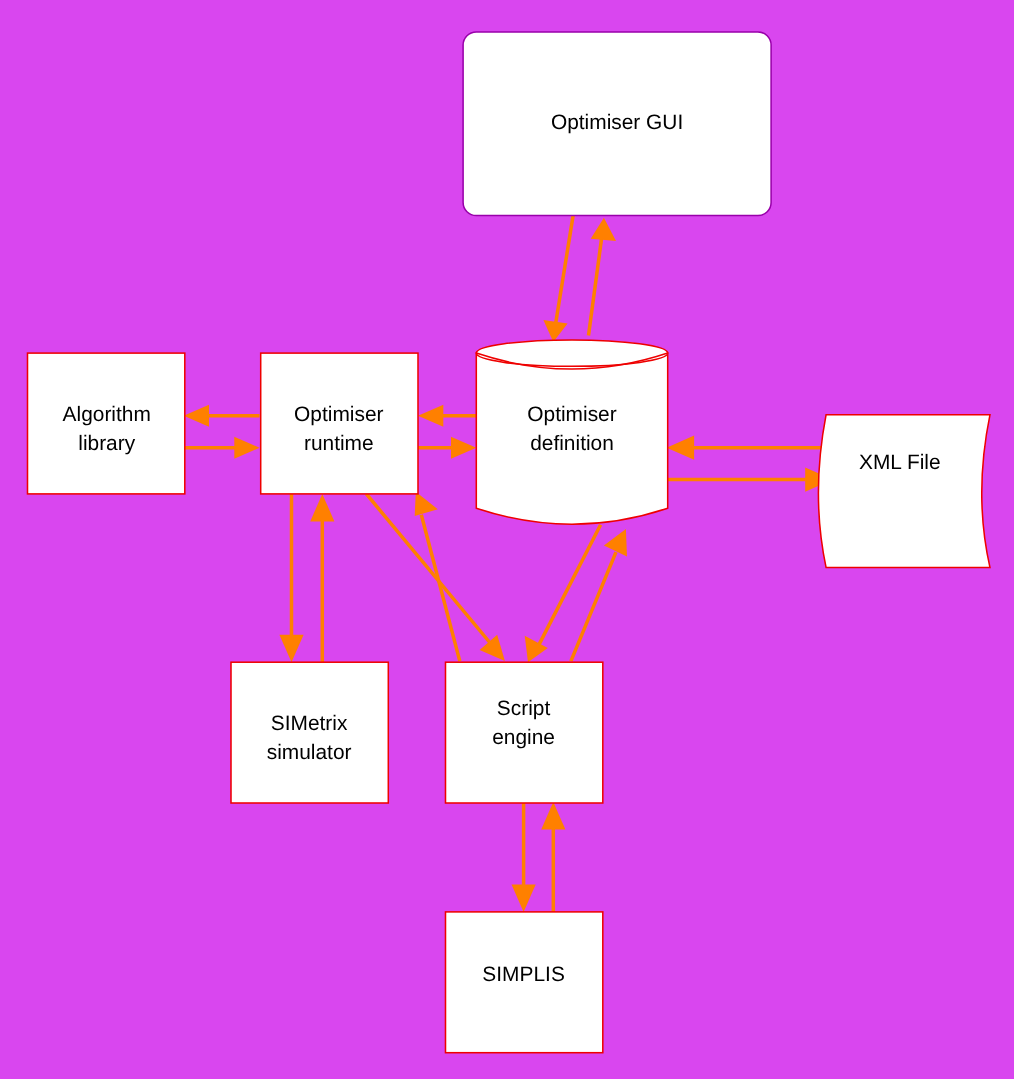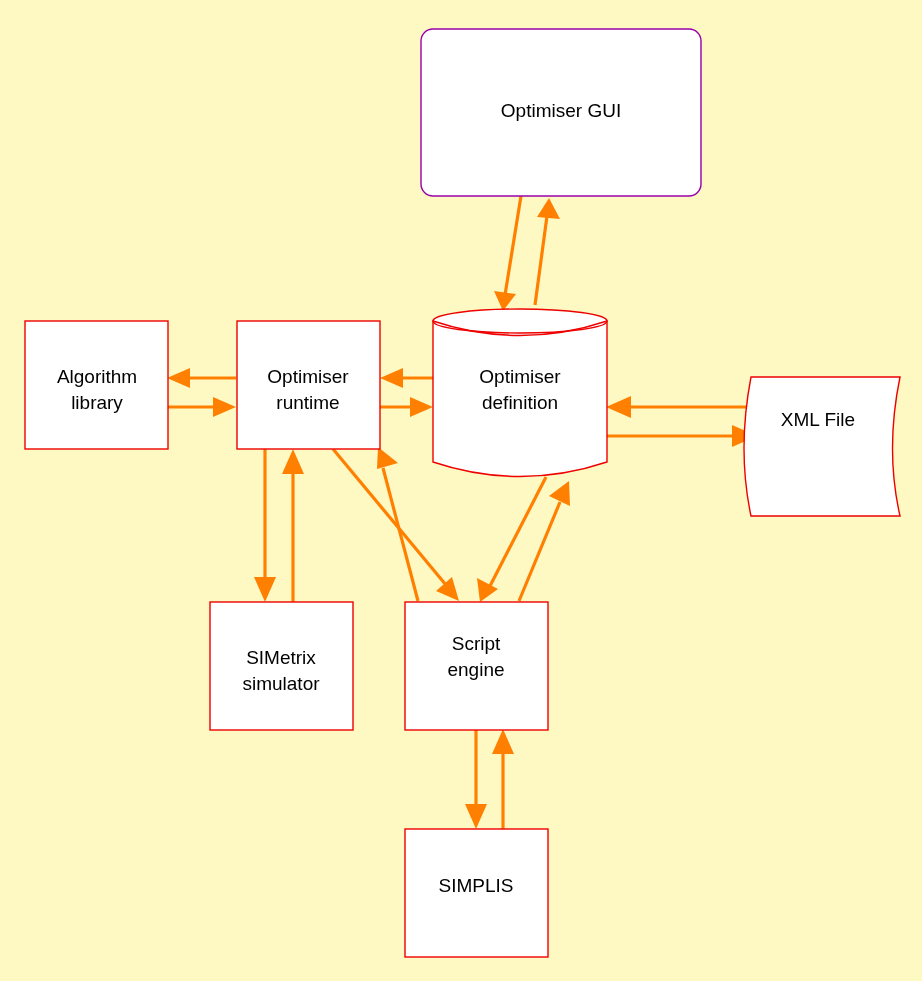--- a/index.html
+++ b/index.html
@@ -10,21 +10,21 @@
   body {
     width: 922px;
     height: 981px;
     font-family: "Liberation Sans", sans-serif;
     overflow: hidden;
   }
   #diagram-root {
     position: relative;
     width: 922px;
     height: 981px;
-    background: #fef9c3;
+    background: #d946ef;
   }
   svg#diagram {
     display: block;
     width: 922px;
     height: 981px;
   }
   .node-shape {
     fill: #ffffff;
     stroke-width: 1.4;
   }

